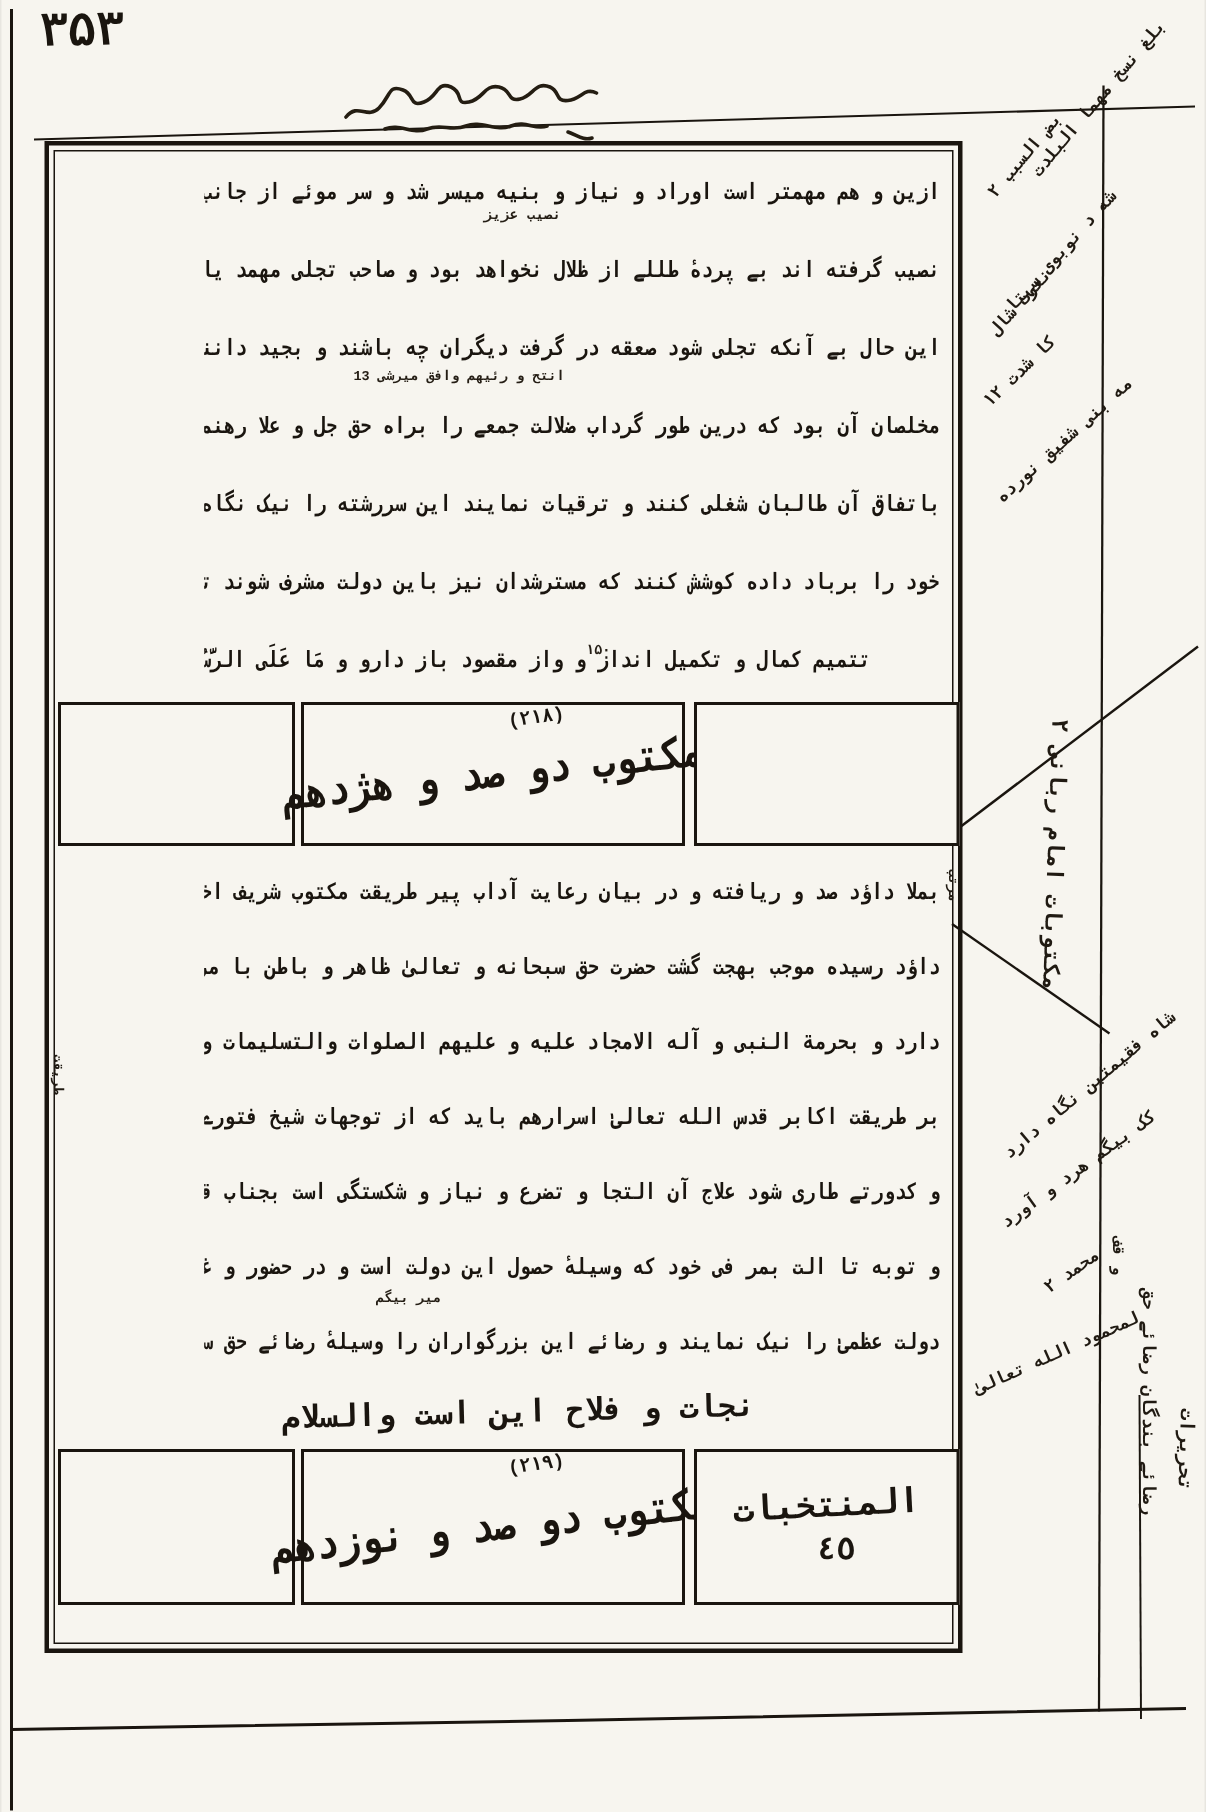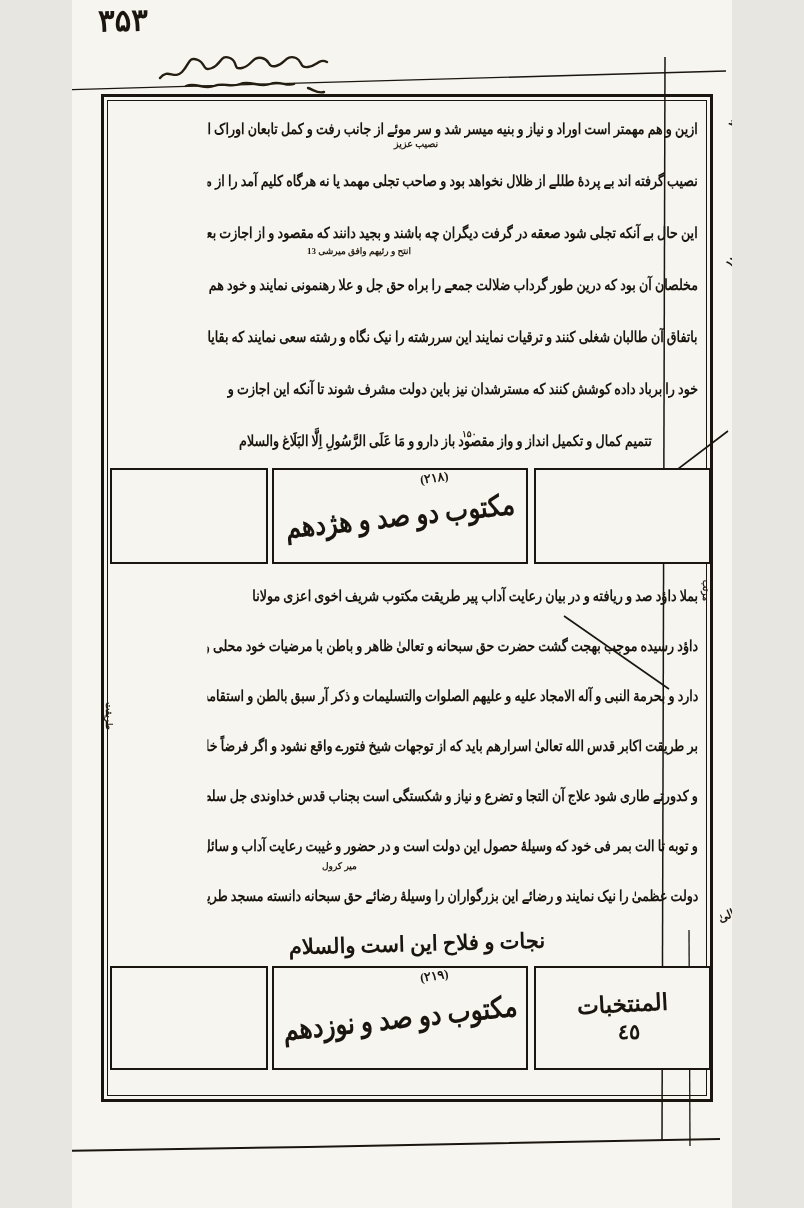--- a/index.html
+++ b/index.html
@@ -1,19 +1,19 @@
 <!DOCTYPE html>
 <html lang="fa" dir="rtl"><head>
 <meta charset="utf-8">
 <style>
   html,body{margin:0;padding:0;background:#e8e6e0;}
   .page{
-    position:relative;width:660px;height:1208px;margin:0 auto;
+    position:relative;width:802px;height:1208px;margin:0 auto;
     background:#f7f5ef;overflow:hidden;color:#1a150f;
-    font-family:Liberation Serif, serif;direction:rtl;
+    font-family:Liberation Mono, monospace;direction:rtl;
   }
   .rules{position:absolute;inset:0;pointer-events:none;}
   .pageno{
     position:absolute;left:26px;top:2px;direction:rtl;
     font-size:31px;font-weight:900;letter-spacing:2px;transform:rotate(-1deg);
   }
   .frame{
     position:absolute;left:29px;top:94px;width:612px;height:1008px;
     border:3px solid #1a150f;box-sizing:border-box;background:transparent;
   }
@@ -130,21 +130,21 @@
       <div class="hbox hbox-right muntabox">
         <div class="munta-label">المنتخبات</div>
         <div class="munta-num">٤٥</div>
       </div>
     </div>
   </div>
 
   <div class="inote" style="left:322px;top:138px;font-size:9.5px;">نصیب عزیز</div>
   <div class="inote" style="left:235px;top:246px;">انتح و رئیهم وافق میرشی 13</div>
   <div class="inote" style="left:390px;top:429px;">۱۵۰</div>
-  <div class="inote" style="left:250px;top:861px;">میر کرول</div>
+  <div class="inote" style="left:250px;top:861px;">میر بیگم</div>
 
   <div class="mnote" style="left:666px;top:58px;transform:rotate(-50deg);">بلغ نسخ مهما البلدت</div>
   <div class="mnote" style="left:648px;top:96px;transform:rotate(-50deg);">بض السبب ۲</div>
   <div class="mnote" style="left:655px;top:160px;transform:rotate(-48deg);">شه د نوبوی سہتا</div>
   <div class="mnote" style="left:652px;top:194px;transform:rotate(-48deg);">نعرت شال</div>
   <div class="mnote" style="left:648px;top:240px;transform:rotate(-44deg);">کا شدت ۱۲</div>
   <div class="mnote" style="left:650px;top:286px;transform:rotate(-42deg);">مه بنی شفیق نورده</div>
   <div class="mnote" style="left:653px;top:716px;transform:rotate(-40deg);">شاه فقیمتین نگاه دارد</div>
   <div class="mnote" style="left:656px;top:772px;transform:rotate(-36deg);">کک بیگم هرد و آورد</div>
   <div class="mnote" style="left:693px;top:840px;transform:rotate(-35deg);">محمد ۲</div>

